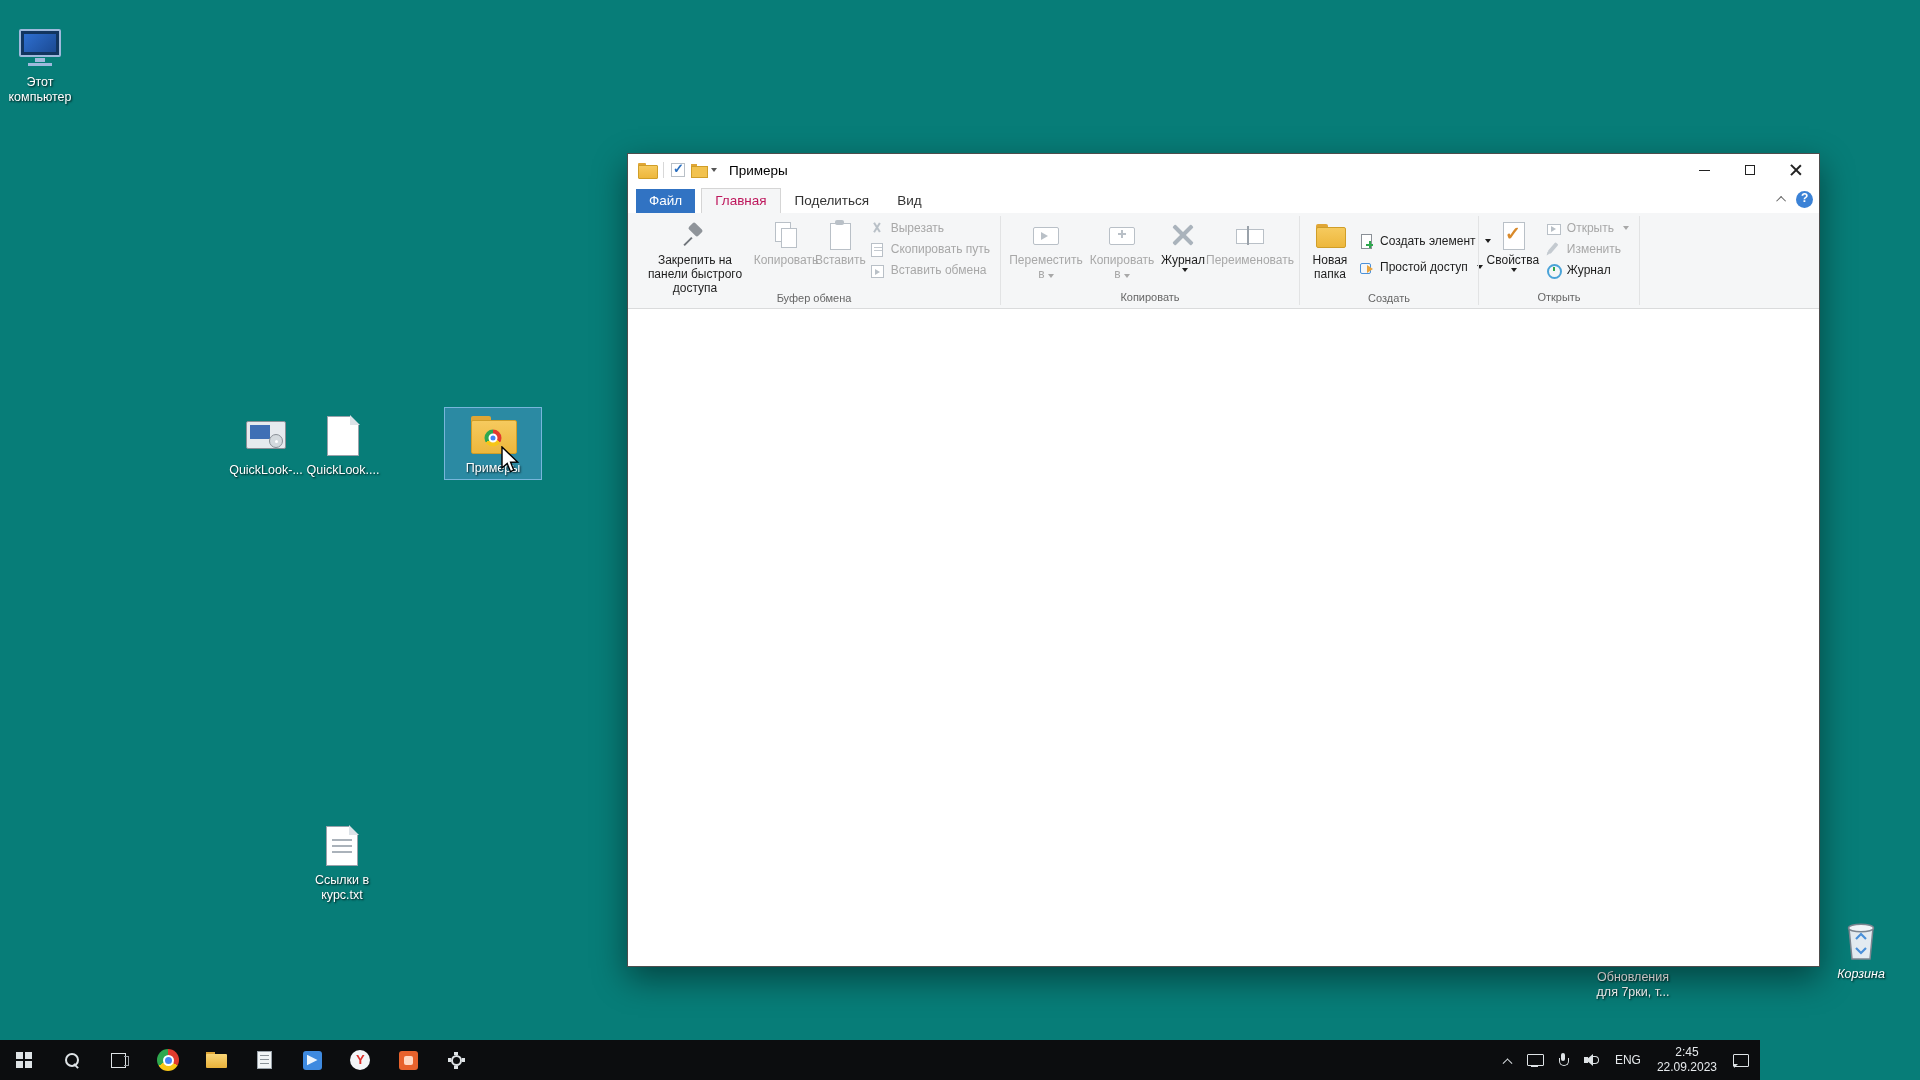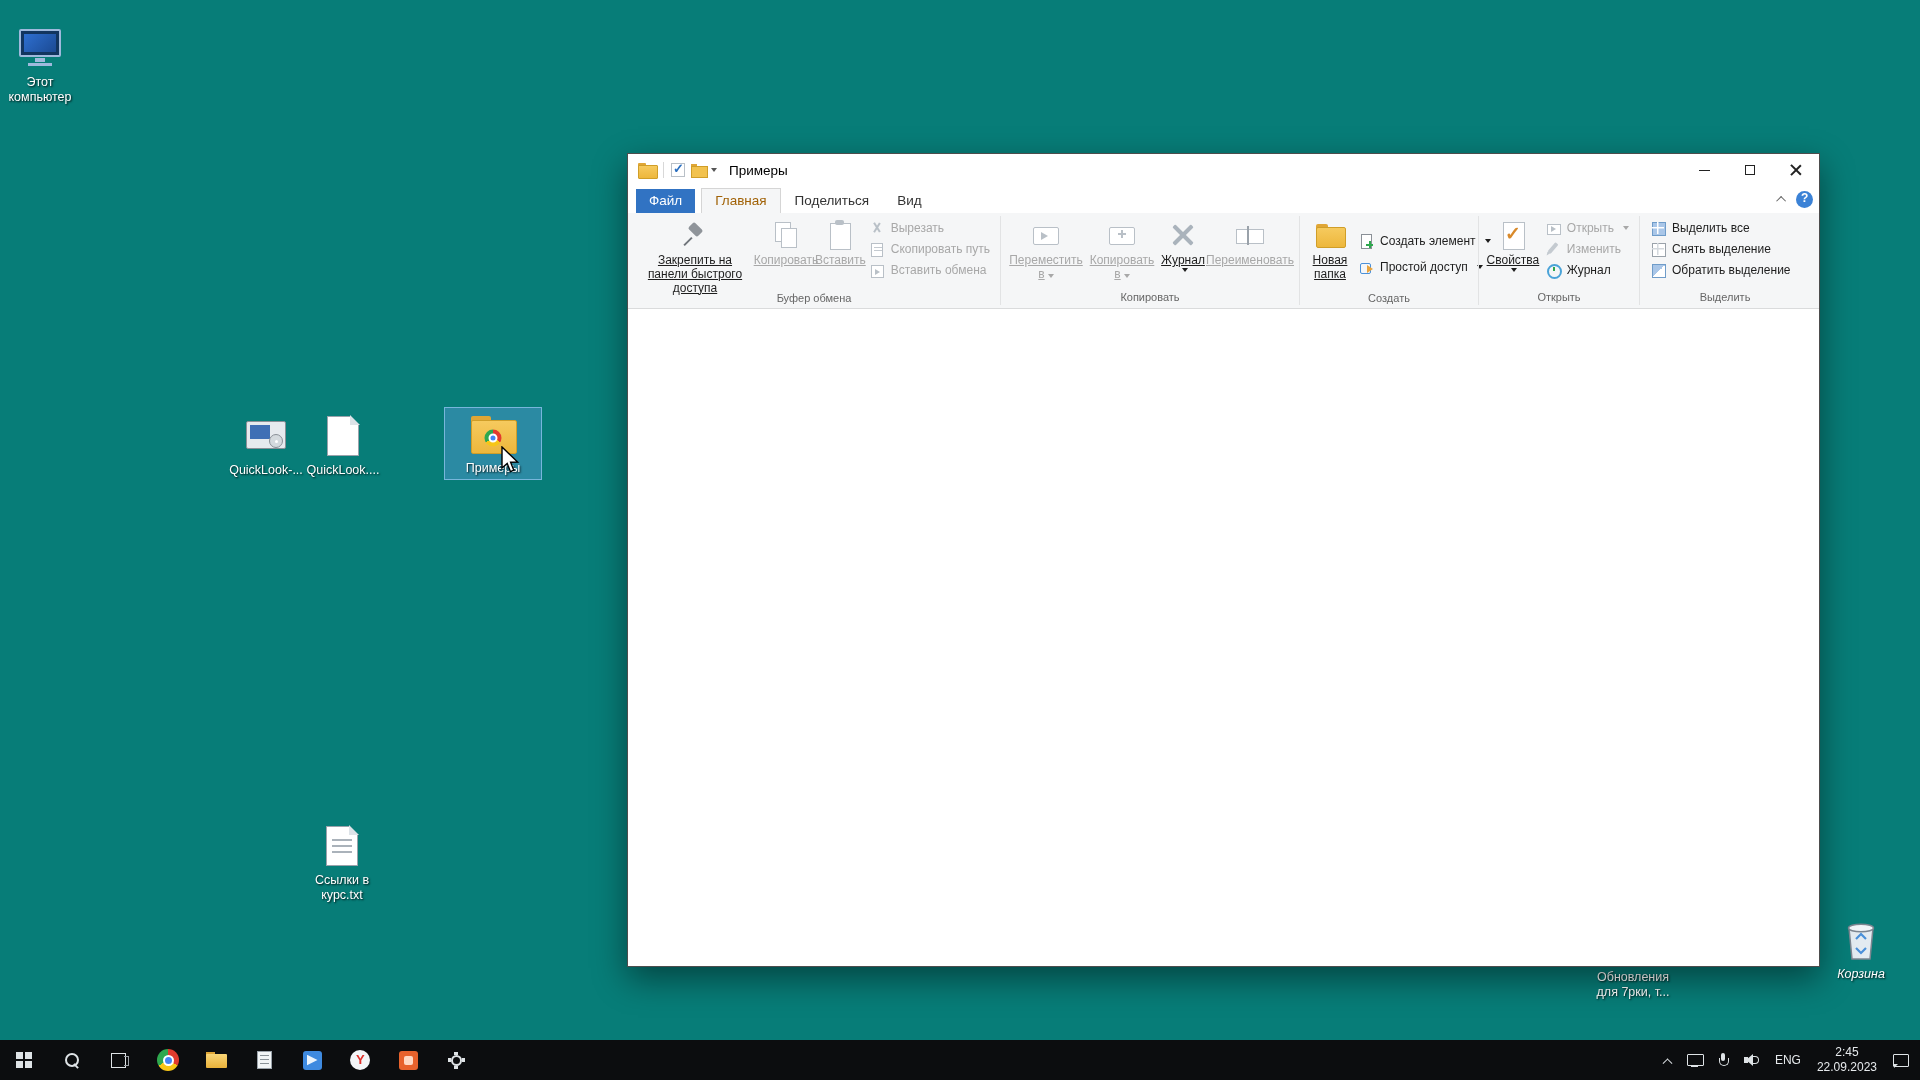--- a/index.html
+++ b/index.html
@@ -65,38 +65,38 @@
   .wbtn { width:46px; height:32px; display:flex; align-items:center; justify-content:center; }
   .g-min { width:11px; height:1px; background:#222; }
   .g-max { width:10px; height:10px; border:1px solid #222; }
   .g-close { position:relative; width:12px; height:12px; }
   .g-close::before,.g-close::after { content:""; position:absolute; left:5px; top:-1px; width:1.5px; height:14px; background:#222; }
   .g-close::before { transform:rotate(45deg); } .g-close::after { transform:rotate(-45deg); }
 
   .tabrow { height:27px; flex:0 0 27px; display:flex; align-items:flex-end; background:#fff; position:relative; padding-left:8px; }
   .file-tab { background:#3173c3; color:#fff; font-size:13.5px; padding:4px 13px 5px; margin-right:6px; }
   .tab { font-size:13.5px; color:#333; padding:4px 13px 5px; border:1px solid transparent; border-bottom:none; }
-  .tab.active { background:#f5f6f7; border-color:#d5d5d5; color:#a16207; }
+  .tab.active { background:#f5f6f7; border-color:#d5d5d5; color:#be185d; }
   .tab-right { position:absolute; right:6px; bottom:5px; display:flex; align-items:center; gap:10px; }
   .chv-up { width:7px; height:7px; border-left:1.5px solid #666; border-top:1.5px solid #666; transform:rotate(45deg) translateY(2px); }
   .help-btn { width:17px; height:17px; border-radius:50%; background:#3b82d6; position:relative; }
   .help-btn::after { content:"?"; position:absolute; left:5px; top:0px; color:#fff; font-size:12px; font-weight:bold; }
 
   
   .ribbon { height:96px; flex:0 0 96px; background:#f5f6f7; border-bottom:1px solid #dadbdc; display:flex; }
   .rgroup { display:flex; flex-direction:column; }
   .rgroup-content { height:79px; display:flex; align-items:flex-start; padding:3px 6px 0; }
   .rgroup-label { height:17px; text-align:center; font-size:11px; color:#666; }
   .rsep { width:1px; background:#e2e3e4; margin:3px 0; }
 
   .rbig { display:flex; flex-direction:column; align-items:center; padding:3px 4px; font-size:12px; color:#1e1e1e;
           text-align:center; line-height:1.15; min-width:48px; }
   .rbig.disabled { color:#a8a8a8; }
   .bigicon { width:34px; height:32px; margin-bottom:3px; position:relative; }
-  .rlabel { display:block;text-decoration:underline; }
+  .rlabel { display:block; }
   .chv { width:0; height:0; border-left:3.5px solid transparent; border-right:3.5px solid transparent; border-top:4px solid currentColor; display:inline-block; margin-left:3px; }
 
   .rsmallcol { display:flex; flex-direction:column; gap:3px; padding-top:3px; }
   .rsmallcol.center { justify-content:center; height:76px; gap:8px; padding-top:0; }
   .rsmall { display:flex; align-items:center; gap:6px; font-size:12px; color:#1e1e1e; padding:1px 4px; white-space:nowrap; }
   .rsmall.disabled { color:#a8a8a8; }
   .sicon { width:16px; height:16px; flex:0 0 16px; position:relative; }
 
   
   .i-pin::before { content:""; position:absolute; left:11px; top:6px; width:13px; height:9px; background:#8f949a; border-radius:2px; transform:rotate(45deg); }
@@ -140,21 +140,21 @@
   .s-selall::after { content:""; position:absolute; left:2px; top:2px; width:12px; height:12px;
       background:linear-gradient(#fff,#fff) 50% 0/1.5px 12px no-repeat, linear-gradient(#fff,#fff) 0 50%/12px 1.5px no-repeat; }
   .s-selnone::before { content:""; position:absolute; left:2px; top:2px; width:12px; height:12px; background:#fff; border:1px solid #9aa2aa; }
   .s-selnone::after { content:""; position:absolute; left:2px; top:2px; width:12px; height:12px;
       background:linear-gradient(#d4d9de,#d4d9de) 50% 0/1.5px 12px no-repeat, linear-gradient(#d4d9de,#d4d9de) 0 50%/12px 1.5px no-repeat; }
   .s-selinv::before { content:""; position:absolute; left:2px; top:2px; width:12px; height:12px; border:1px solid #6f9cc9; background:linear-gradient(135deg,#a9c6e8 50%, #fff 50%); }
 
   .content-area { flex:1; background:#fff; }
 
   
-  .taskbar { position:absolute; left:0; top:1040px; width:1920px; height:40px; background:#0c0d0f; z-index:100; display:flex; align-items:stretch; }
+  .taskbar { position:absolute; left:0; top:1040px; width:1760px; height:40px; background:#0c0d0f; z-index:100; display:flex; align-items:stretch; }
   .tbtn { width:48px; display:flex; align-items:center; justify-content:center; }
   .win-logo { width:16px; height:16px; display:grid; grid-template-columns:1fr 1fr; grid-template-rows:1fr 1fr; gap:1.5px; }
   .win-logo span { background:#dfe3e6; }
   .search-ic { position:relative; width:18px; height:18px; }
   .search-ic::before { content:""; position:absolute; left:2px; top:2px; width:10px; height:10px; border:2px solid #dfe3e6; border-radius:50%; }
   .search-ic::after { content:""; position:absolute; left:12px; top:12px; width:2px; height:6px; background:#dfe3e6; transform:rotate(-45deg); }
   .tview-ic { position:relative; width:18px; height:16px; }
   .tview-ic::before { content:""; position:absolute; left:0; top:1px; width:13px; height:13px; border:1.5px solid #dfe3e6; }
   .tview-ic::after { content:""; position:absolute; right:0; top:4px; width:4px; height:8px; border:1.5px solid #9ea3a8; border-left:none; }
   .chrome-tb { width:22px; height:22px; border-radius:50%; position:relative; background:conic-gradient(#e23b2e 0 33%, #f7c617 33% 66%, #2ea84e 66% 100%); }
@@ -409,39 +409,20 @@
           <div class="rsmall">
             <span class="sicon s-hist"></span>
               <span>Журнал</span>
           </div>
         </div>
       </div>
       <div class="rgroup-label">Открыть</div>
     </div>
     <div class="rsep"></div>
 
-    <div class="rgroup" style="width:170px;">
-      <div class="rgroup-content">
-        <div class="rsmallcol">
-          <div class="rsmall">
-            <span class="sicon s-selall"></span>
-              <span>Выделить все</span>
-          </div>
-          <div class="rsmall">
-            <span class="sicon s-selnone"></span>
-              <span>Снять выделение</span>
-          </div>
-          <div class="rsmall">
-            <span class="sicon s-selinv"></span>
-              <span>Обратить выделение</span>
-          </div>
-        </div>
-      </div>
-      <div class="rgroup-label">Выделить</div>
-    </div>
 
   </div>
 
   <div class="content-area"></div>
 </div>
 
 <div class="taskbar">
   <div class="tbtn">
     <span class="win-logo">
         <span></span>

